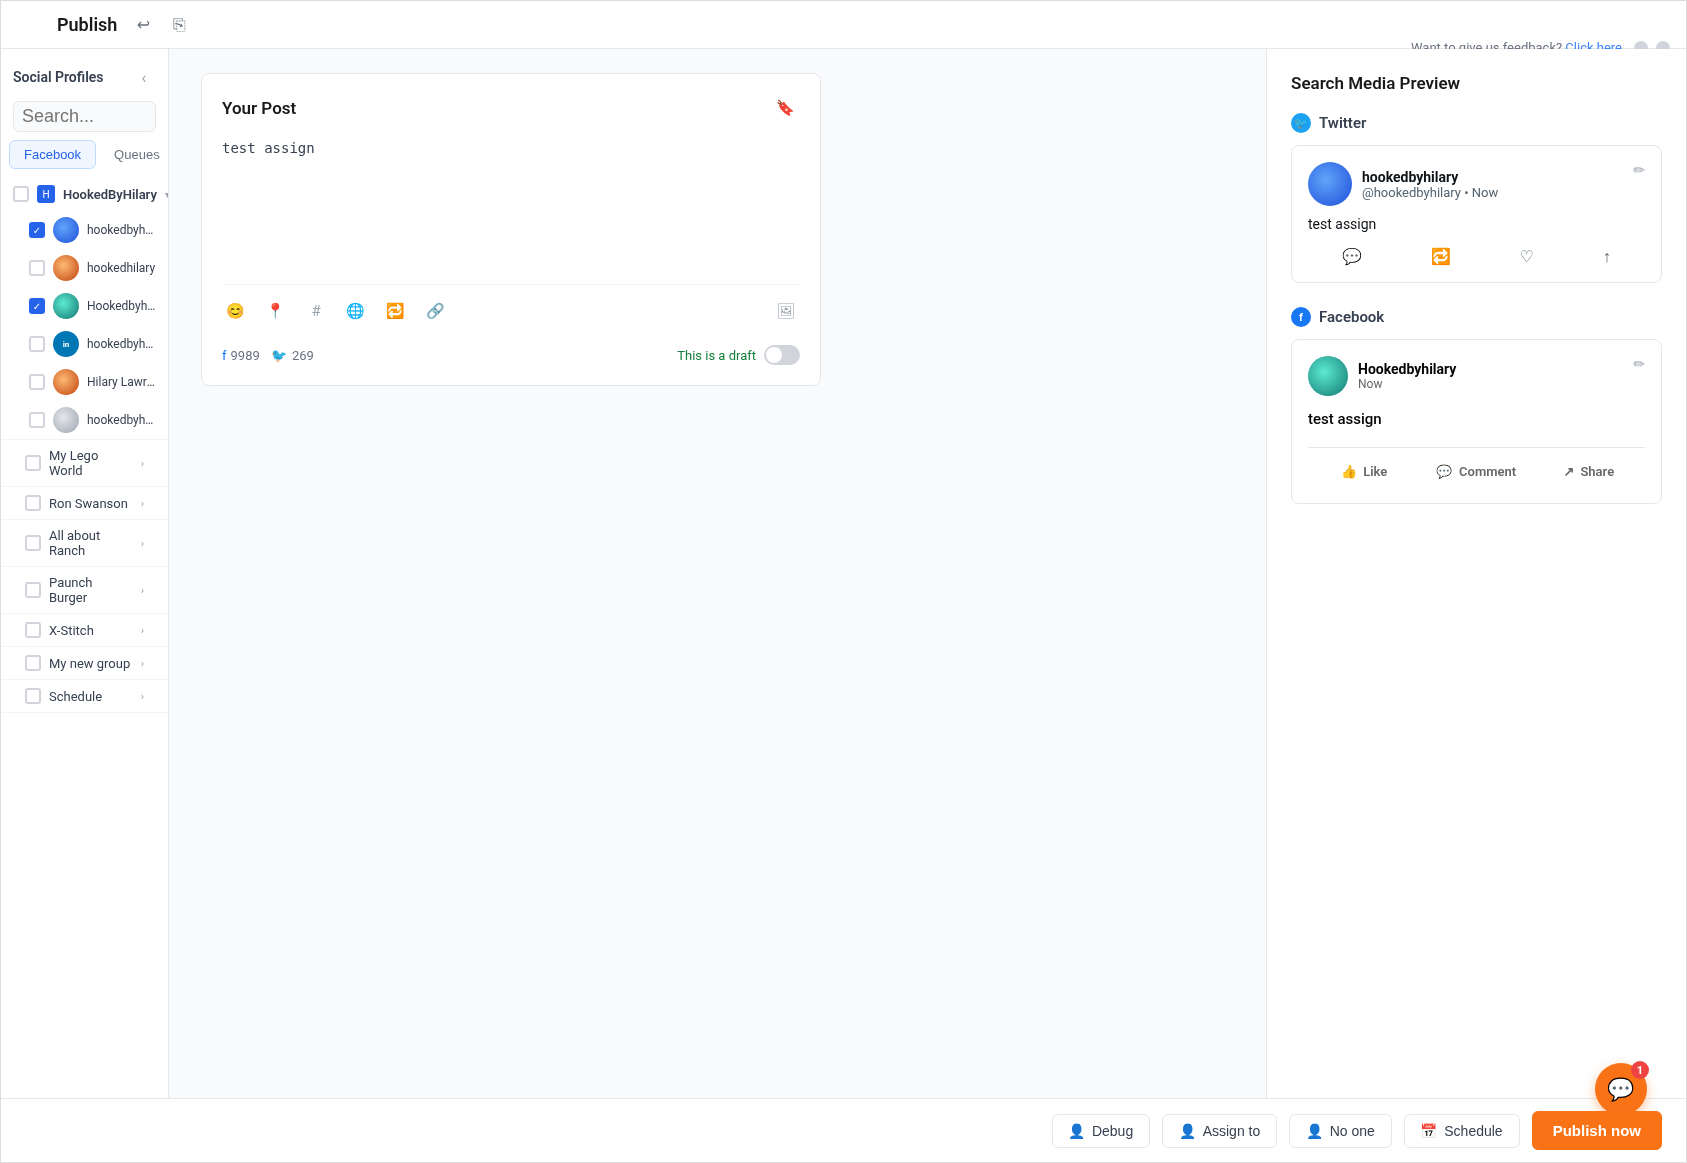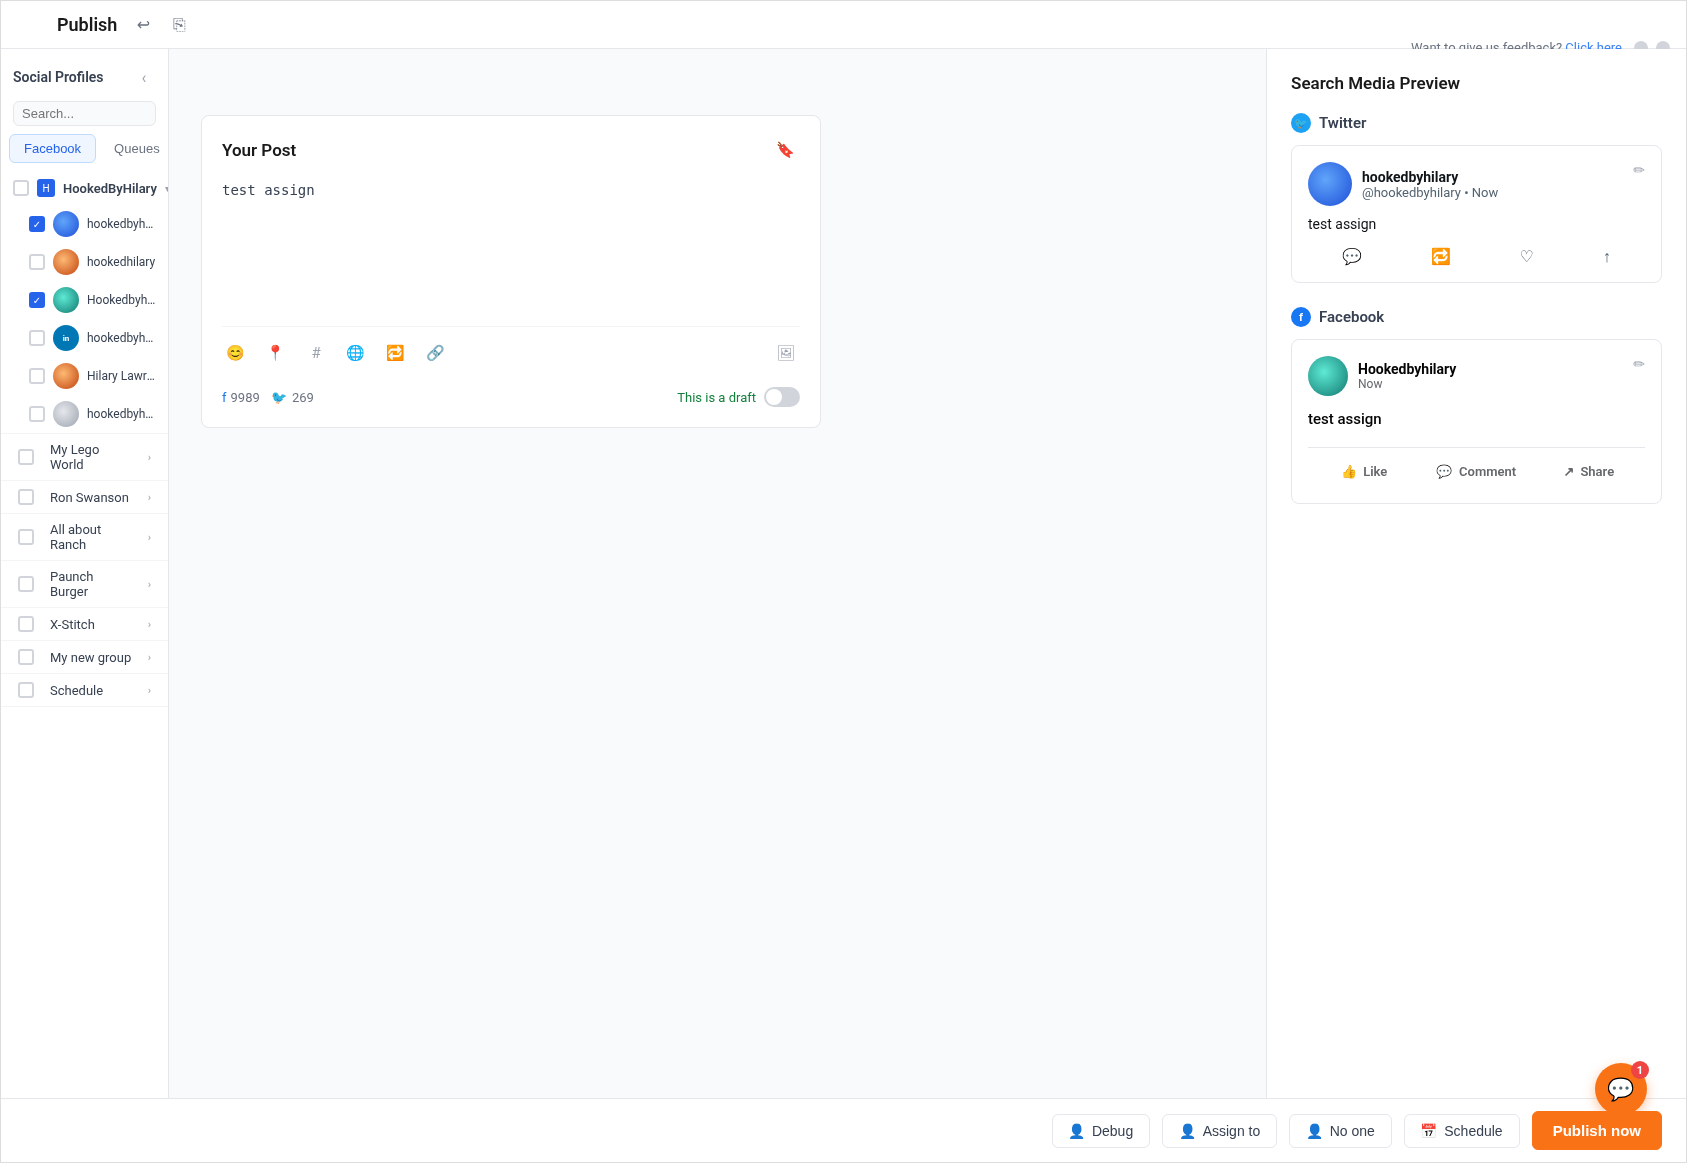--- a/index.html
+++ b/index.html
@@ -26,48 +26,48 @@
     .main-content { display: flex; flex: 1; overflow: hidden; }
 
     
     .sidebar { width: 168px; border-right: 1px solid #e5e7eb; background: #fff; display: flex; flex-direction: column; flex-shrink: 0; overflow-y: auto; }
     .sidebar-header { padding: 16px 12px 8px; display: flex; align-items: center; justify-content: space-between; }
     .sidebar-title { font-size: 14px; font-weight: 600; color: #374151; }
     .sidebar-collapse-btn { width: 24px; height: 24px; display: flex; align-items: center; justify-content: center; color: #9ca3af; cursor: pointer; }
 
     .sidebar-search { padding: 4px 12px 8px; }
     .search-input-wrap { display: flex; align-items: center; border: 1px solid #e5e7eb; border-radius: 6px; padding: 4px 8px; background: #f9fafb; }
-    .search-input { border: none; background: transparent; font-size: 13px; color: #000000; outline: none; flex: 1; }
+    .search-input { border: none; background: transparent; font-size: 18px; color: #000000; outline: none; flex: 1; }
 
     .sidebar-tabs { display: flex; padding: 0 8px 8px; gap: 4px; }
     .sidebar-tab { padding: 6px 14px; border-radius: 6px; font-size: 13px; font-weight: 500; cursor: pointer; border: none; background: transparent; color: #6b7280; }
     .sidebar-tab.active { background: #eff6ff; color: #2563eb; border: 1px solid #bfdbfe; }
 
     .profile-group { border-bottom: 1px solid #f3f4f6; }
     .profile-group-header { display: flex; align-items: center; padding: 8px 12px; gap: 8px; cursor: pointer; }
     .profile-group-check { width: 16px; height: 16px; border: 2px solid #d1d5db; border-radius: 3px; display: flex; align-items: center; justify-content: center; flex-shrink: 0; }
     .group-icon { width: 18px; height: 18px; background: #2563eb; border-radius: 3px; flex-shrink: 0; display: flex; align-items: center; justify-content: center; color: white; font-size: 10px; }
     .profile-group-name { font-size: 13px; font-weight: 600; color: #374151; flex: 1; }
     .profile-group-chevron { color: #9ca3af; font-size: 10px; }
 
     .profile-item { display: flex; align-items: center; padding: 6px 12px 6px 28px; gap: 8px; cursor: pointer; }
     .profile-check { width: 16px; height: 16px; border: 2px solid #d1d5db; border-radius: 3px; display: flex; align-items: center; justify-content: center; flex-shrink: 0; }
     .profile-check.checked { background: #2563eb; border-color: #2563eb; }
     .profile-check.checked::after { content: '✓'; color: white; font-size: 10px; }
     .profile-avatar { width: 26px; height: 26px; border-radius: 50%; background: #e5e7eb; flex-shrink: 0; overflow: hidden; display: flex; align-items: center; justify-content: center; font-size: 10px; color: #6b7280; }
     .profile-name { font-size: 12px; color: #374151; flex: 1; white-space: nowrap; overflow: hidden; text-overflow: ellipsis; }
 
-    .group-item { display: flex; align-items: center; padding: 8px 17px; gap: 16px; cursor: pointer; border-bottom: 1px solid #f3f4f6; }
+    .group-item { display: flex; align-items: center; padding: 8px 24px; gap: 8px; cursor: pointer; border-bottom: 1px solid #f3f4f6; }
     .group-check { width: 16px; height: 16px; border: 2px solid #d1d5db; border-radius: 3px; flex-shrink: 0; }
     .group-name { font-size: 13px; color: #374151; flex: 1; }
     .group-chevron { color: #9ca3af; font-size: 11px; }
 
     
     .center-panel { flex: 1; padding: 24px 32px; overflow-y: auto; background: #f9fafb; }
-    .your-post-section { background: #fff; border-radius: 8px; border: 1px solid #e5e7eb; padding: 20px; max-width: 620px; margin-top: 42px; }
+    .your-post-section { background: #fff; border-radius: 8px; border: 1px solid #e5e7eb; padding: 20px; max-width: 620px; }
     .section-title { font-size: 17px; font-weight: 600; color: #1a1a1a; margin-bottom: 16px; display: flex; align-items: center; justify-content: space-between; }
     .post-textarea { width: 100%; min-height: 130px; border: none; resize: none; font-size: 14px; color: #374151; outline: none; padding: 0; line-height: 1.5; }
     .post-toolbar { display: flex; align-items: center; justify-content: space-between; margin-top: 12px; padding-top: 12px; border-top: 1px solid #f3f4f6; }
     .post-tools { display: flex; gap: 12px; }
     .tool-btn { width: 28px; height: 28px; display: flex; align-items: center; justify-content: center; color: #9ca3af; cursor: pointer; border-radius: 4px; font-size: 15px; }
     .post-footer { display: flex; align-items: center; justify-content: space-between; margin-top: 12px; padding-top: 8px; }
     .post-counts { display: flex; gap: 12px; align-items: center; font-size: 13px; color: #6b7280; }
     .count-item { display: flex; align-items: center; gap: 4px; }
     .count-icon-fb { color: #1877f2; }
     .count-icon-tw { color: #1da1f2; }

